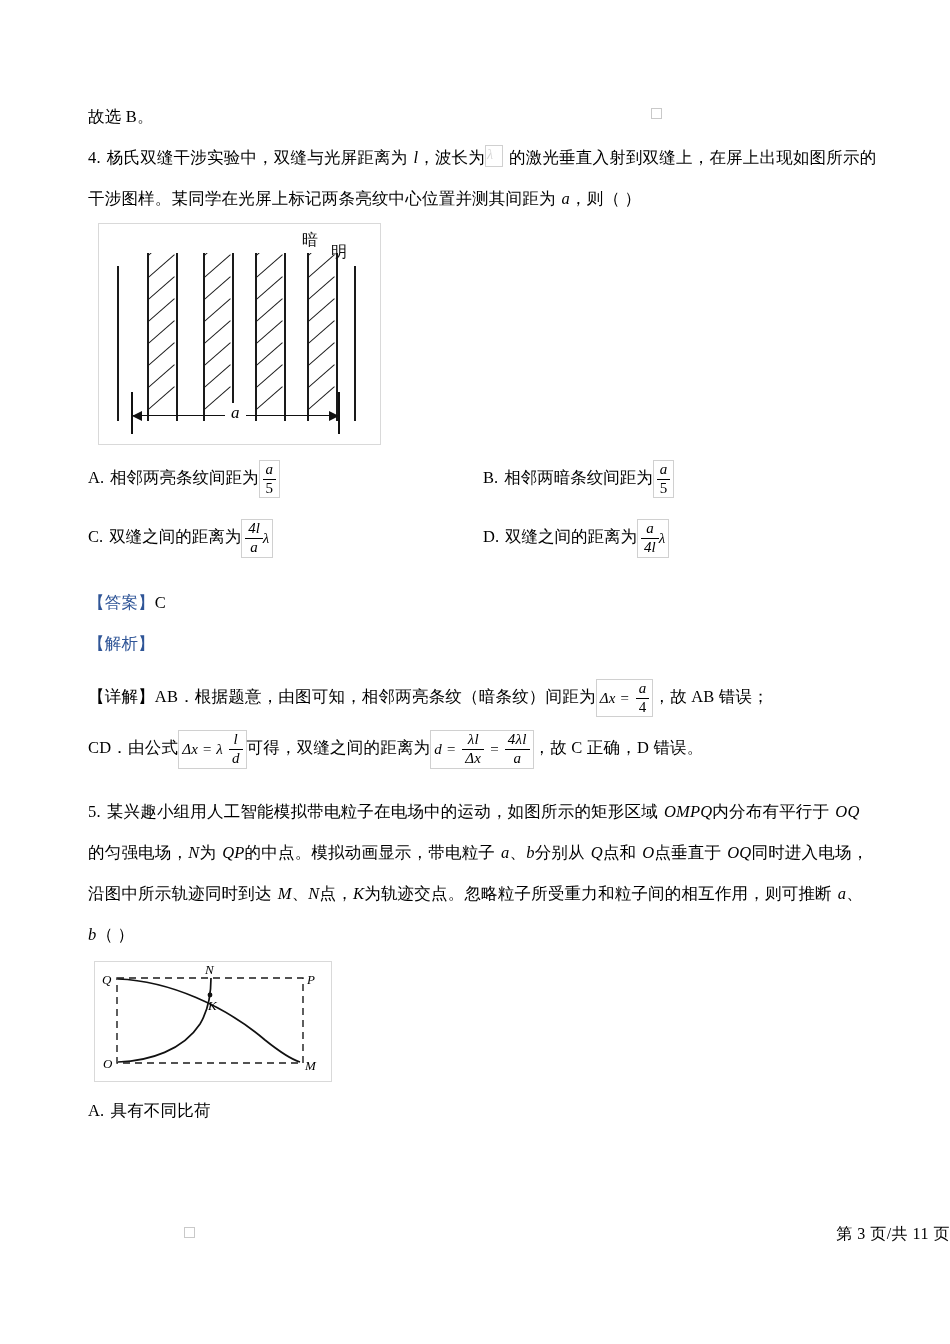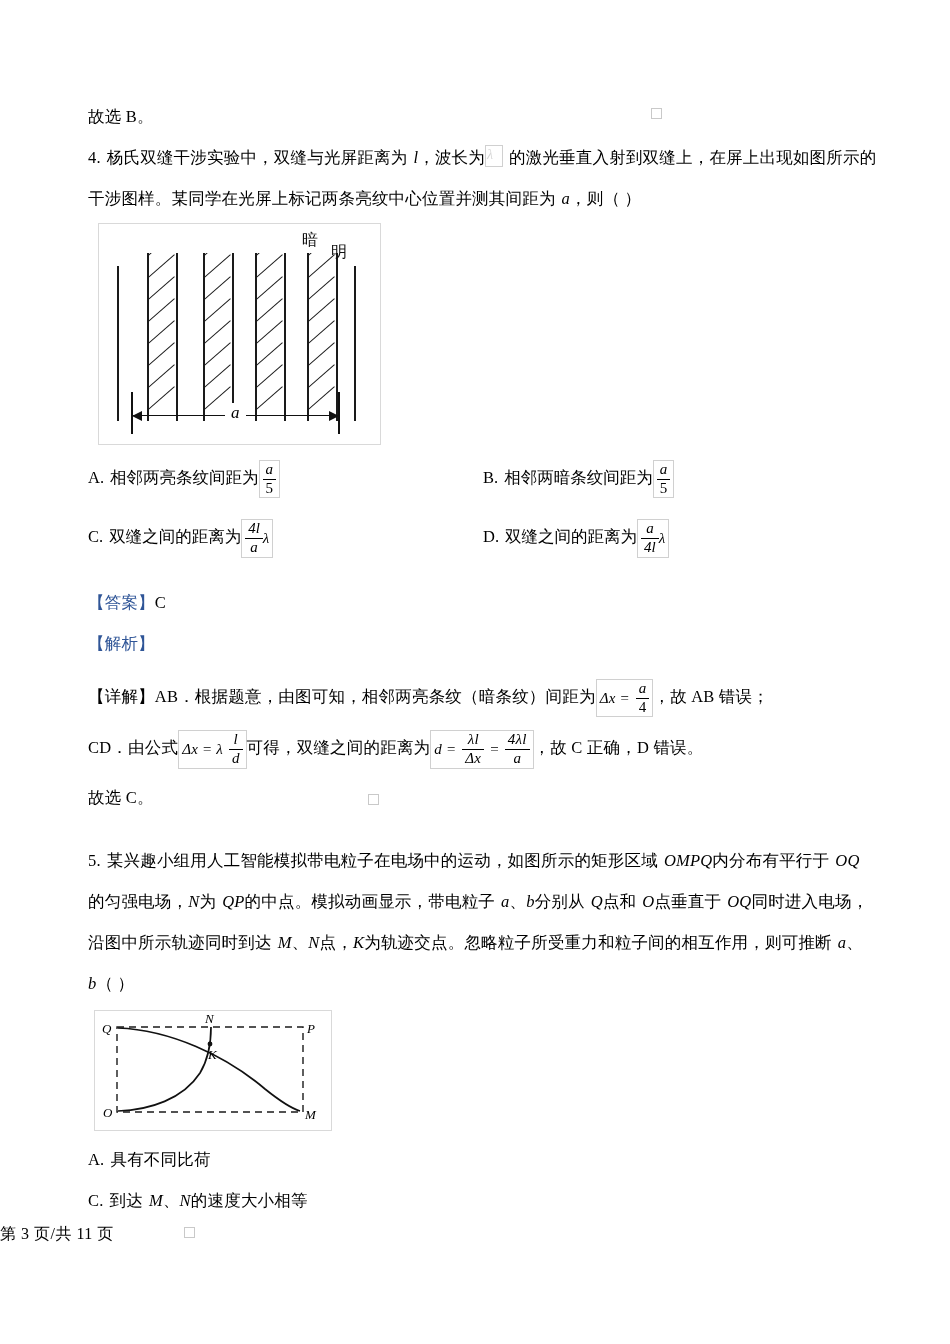--- a/index.html
+++ b/index.html
@@ -197,21 +197,21 @@
     position: absolute;
     left: 395px;
     top: 0;
   }
 
   .footer {
     position: absolute;
     left: 0;
     top: 1224px;
     width: 950px;
-    text-align: left;
+    text-align: right;
     font-size: 16px;
     letter-spacing: 0.5px;
   }
   .footer-ghost-left {
     position: absolute;
     left: 184px;
     top: 1227px;
   }
   .top-ghost {
     position: absolute;
@@ -339,23 +339,20 @@
     </div>
 
     <div class="line" style="margin-top:12px;">
       <span>【详解】</span><span>AB．根据题意，由图可知，相邻两亮条纹（暗条纹）间距为</span><span class="fbox"><span class="eqrow"><span class="it">Δx =</span><span class="sp"></span><span class="frac"><span class="num it">a</span><span class="den">4</span></span></span></span><span>，故 AB 错误；</span>
     </div>
 
     <div class="line" style="margin-top:10px;">
       <span>CD．由公式</span><span class="fbox"><span class="eqrow"><span class="it">Δx = λ</span><span class="sp"></span><span class="frac"><span class="num it">l</span><span class="den it">d</span></span></span></span><span>可得，双缝之间的距离为</span><span class="fbox"><span class="eqrow"><span class="it">d =</span><span class="sp"></span><span class="frac"><span class="num it">λl</span><span class="den it">Δx</span></span><span class="sp"></span><span>=</span><span class="sp"></span><span class="frac"><span class="num it">4λl</span><span class="den it">a</span></span></span></span><span>，故 C 正确，D 错误。</span>
     </div>
 
-    <div class="line" style="margin-top:8px;">
-      <span>故选 C。</span><span style="display:inline-block;width:214px"></span><span class="ghost-box"></span>
-    </div>
 
     <div class="line" style="margin-top:22px;">
       <span>5.</span><span class="sp"></span><span>某兴趣小组用人工智能模拟带电粒子在电场中的运动，如图所示的矩形区域</span><span class="sp"></span><span class="it">OMPQ</span><span>内分布有平行于</span><span class="sp"></span><span class="it">OQ</span>
     </div>
     <div class="line">
       <span>的匀强电场，</span><span class="it">N</span><span>为</span><span class="sp"></span><span class="it">QP</span><span>的中点。模拟动画显示，带电粒子</span><span class="sp"></span><span class="it">a</span><span>、</span><span class="it">b</span><span>分别从</span><span class="sp"></span><span class="it">Q</span><span>点和</span><span class="sp"></span><span class="it">O</span><span>点垂直于</span><span class="sp"></span><span class="it">OQ</span><span>同时进入电场，</span>
     </div>
     <div class="line">
       <span>沿图中所示轨迹同时到达</span><span class="sp"></span><span class="it">M</span><span>、</span><span class="it">N</span><span>点，</span><span class="it">K</span><span>为轨迹交点。忽略粒子所受重力和粒子间的相互作用，则可推断</span><span class="sp"></span><span class="it">a</span><span>、</span>
     </div>
@@ -378,23 +375,20 @@
       <span class="pt" style="left:110px; top:0px;">N</span>
       <span class="pt" style="left:212px; top:10px;">P</span>
       <span class="pt" style="left:113px; top:36px;">K</span>
       <span class="pt" style="left:8px; top:94px;">O</span>
       <span class="pt" style="left:210px; top:96px;">M</span>
     </div>
 
     <div class="line" style="margin-top:8px;">
       <span>A.</span><span class="sp"></span><span>具有不同比荷</span>
     </div>
-    <div class="line">
-      <span>C.</span><span class="sp"></span><span>到达</span><span class="sp"></span><span class="it">M</span><span>、</span><span class="it">N</span><span>的速度大小相等</span>
-    </div>
 
   </div>
 
   <span class="ghost-box footer-ghost-left"></span>
 
   <div class="footer">
     <span>第 3 页/共 11 页</span>
   </div>
 
 </div>

